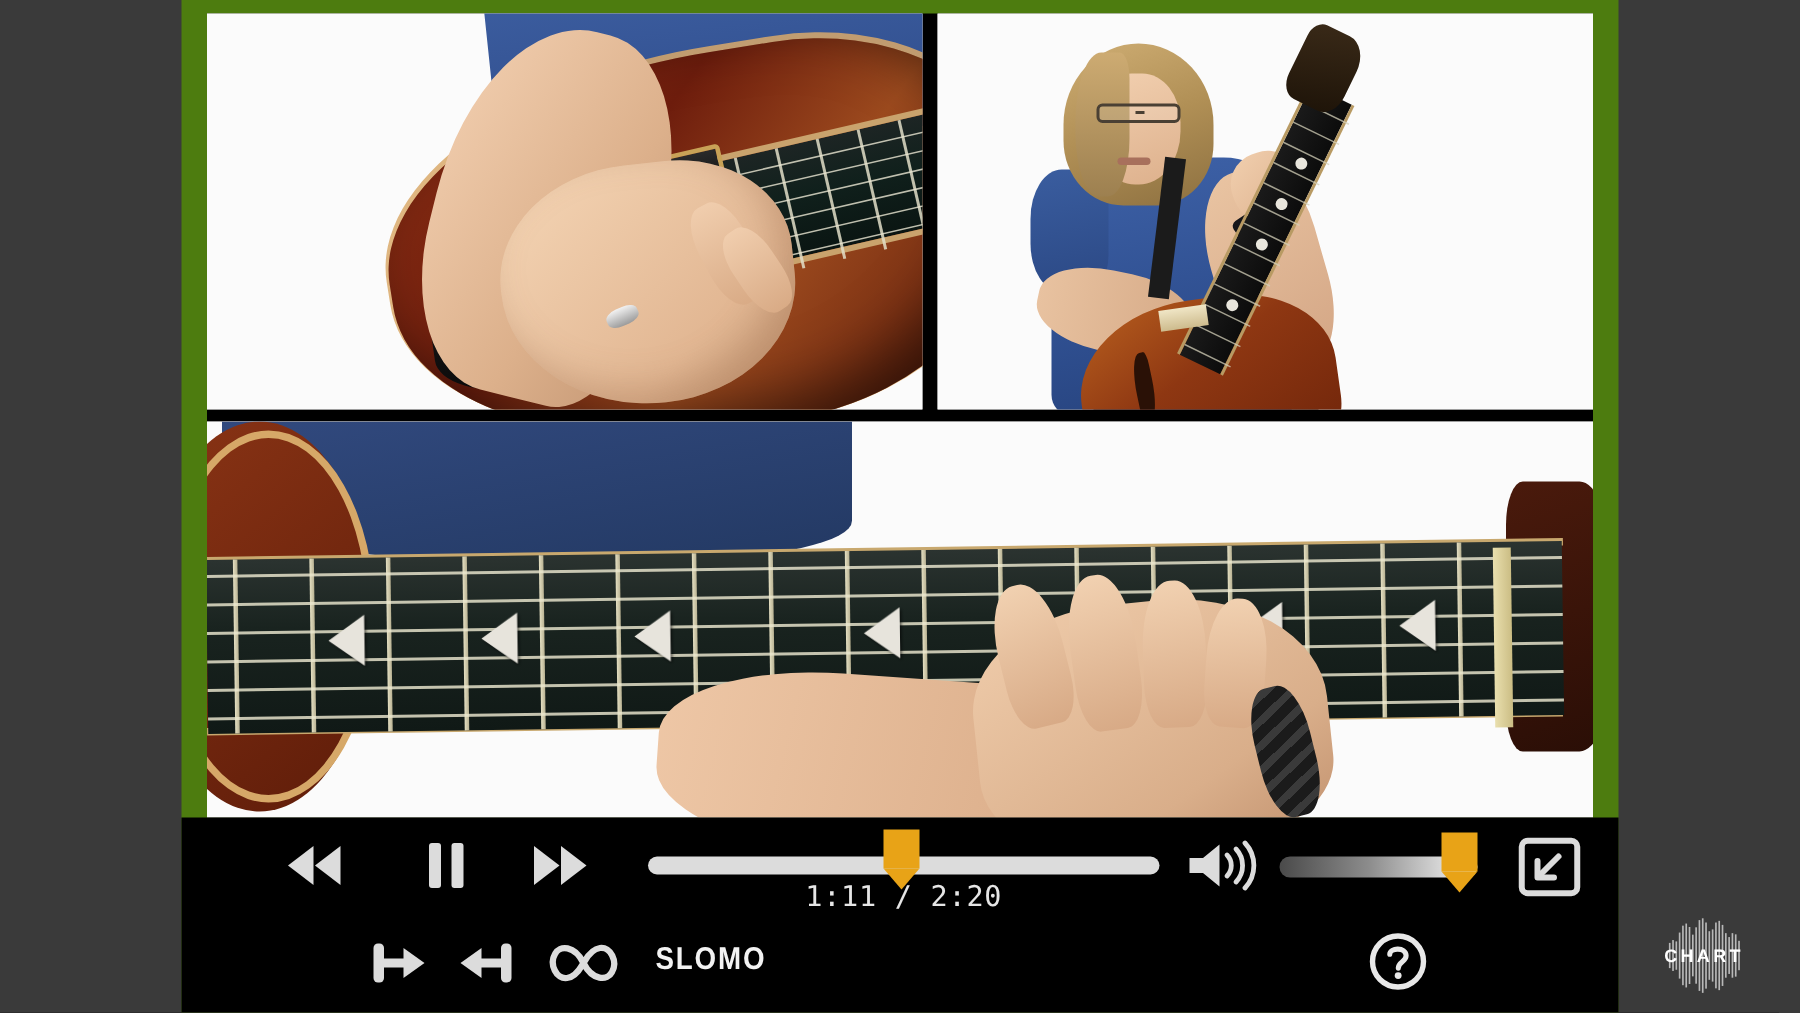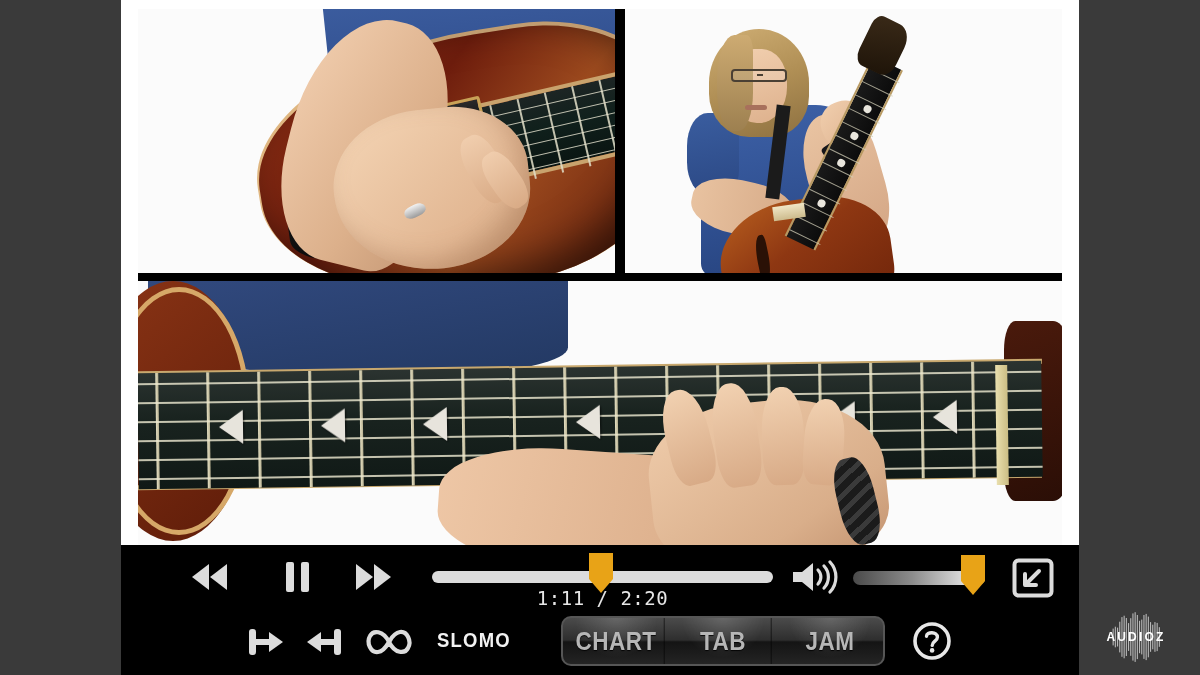--- a/index.html
+++ b/index.html
@@ -20,21 +20,21 @@
     background: #3a3a3a;
   }
 
   
   .player-shell {
     position: absolute;
     left: 121px;
     top: 0;
     width: 958px;
     height: 675px;
-    background: #ffffff;
+    background: #4d7c0f;
   }
 
   
   .video-area {
     position: absolute;
     left: 17px;
     top: 9px;
     width: 924px;
     height: 536px;
     background: #000;
@@ -768,25 +768,20 @@
 
         <div class="icon-btn loop-inf">
           <svg width="56" height="38" viewBox="0 0 56 38">
             <path d="M28 19 C22 7 12 7 9 13 C5 20 10 30 17 29 C24 28 27 20 28 19
                      C29 18 32 10 39 9 C46 8 51 18 47 25 C44 31 34 31 28 19 Z" fill="none" stroke="#dcdcdc" stroke-width="4.2" stroke-linecap="round"></path>
           </svg>
         </div>
 
         <div class="slomo">SLOMO</div>
 
-        <div class="segmented">
-          <div class="seg">CHART</div>
-          <div class="seg">TAB</div>
-          <div class="seg">JAM</div>
-        </div>
 
         <div class="help-btn">
           <svg width="44" height="44" viewBox="0 0 44 44">
             <circle cx="22" cy="22" r="17" fill="none" stroke="#e8e8e8" stroke-width="3.6"></circle>
             <path d="M16.5 17.2 C16.5 12.6 27.4 12.3 27.4 18.2 C27.4 22.1 22.2 22.2 22.2 26.4" fill="none" stroke="#e8e8e8" stroke-width="3.4" stroke-linecap="round"></path>
             <circle cx="22.1" cy="31.4" r="2.3" fill="#e8e8e8"></circle>
           </svg>
         </div>
       </div>
     </div>
@@ -818,16 +813,16 @@
           <rect x="70.0" y="11.1" width="1.1" height="29.7" fill="#cfcfcf" opacity="0.85"></rect>
           <rect x="72.2" y="13.7" width="1.1" height="24.6" fill="#cfcfcf" opacity="0.85"></rect>
           <rect x="74.4" y="11.1" width="1.1" height="29.7" fill="#cfcfcf" opacity="0.85"></rect>
           <rect x="76.6" y="11.9" width="1.1" height="28.2" fill="#cfcfcf" opacity="0.85"></rect>
           <rect x="78.8" y="16.2" width="1.1" height="19.6" fill="#cfcfcf" opacity="0.85"></rect>
           <rect x="81.0" y="26.0" width="1.1" height="0.0" fill="#cfcfcf" opacity="0.85"></rect>
           <rect x="83.2" y="26.0" width="1.1" height="0.0" fill="#cfcfcf" opacity="0.85"></rect>
           <rect x="85.4" y="26.0" width="1.1" height="0.0" fill="#cfcfcf" opacity="0.85"></rect>
         </g>
     </svg>
-    <div class="wm-text">AUDIOZ</div>
+    <div class="wm-text">CHART</div>
   </div>
 
 </div>
 
 </body></html>

